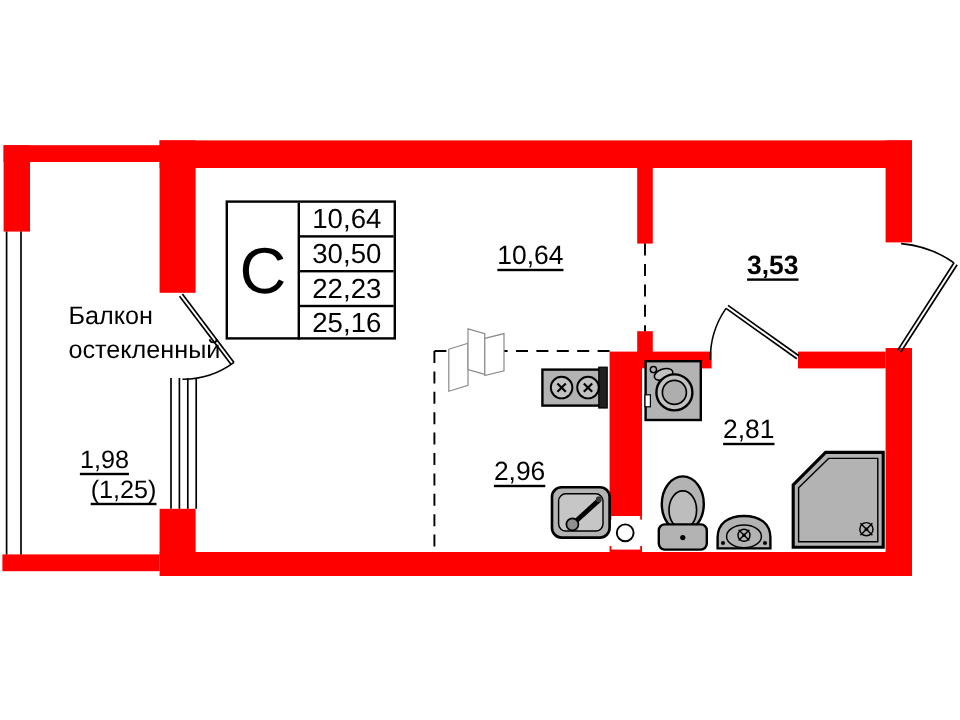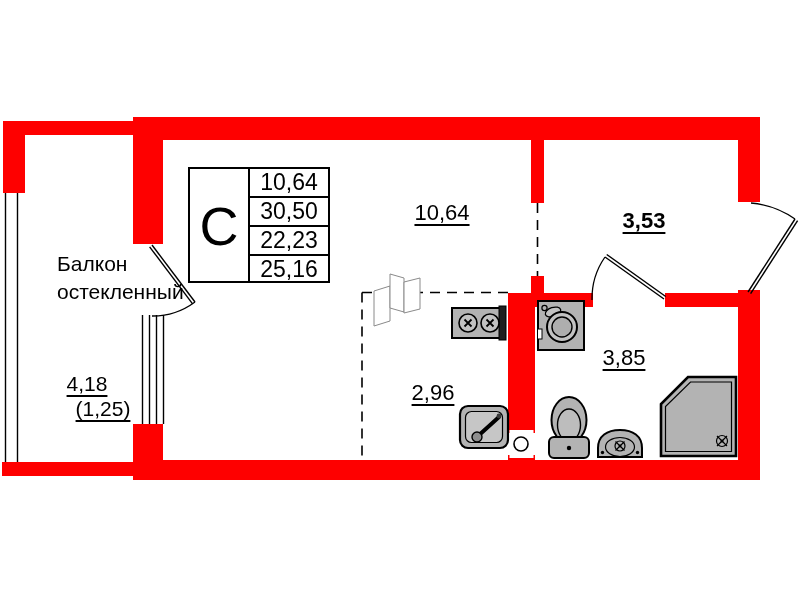--- a/index.html
+++ b/index.html
@@ -160,22 +160,22 @@
     <div class="type">С</div>
     <div class="val">10,64</div>
     <div class="val">30,50</div>
     <div class="val">22,23</div>
     <div class="val last">25,16</div>
   </div>
 
   <div class="lbl" style="left:398px; top:201px; width:88px;">10,64</div>
   <div class="lbl" style="left:606px; top:209px; width:76px;font-weight:bold;">3,53</div>
   <div class="lbl" style="left:395px; top:381px; width:76px;">2,96</div>
-  <div class="lbl" style="left:585px; top:346px; width:78px;">3,85</div>
+  <div class="lbl" style="left:585px; top:346px; width:78px;">2,81</div>
 
   <div class="balcony-text">
     <div>Балкон</div>
     <div>остекленный</div>
   </div>
-  <div class="lbl" style="left:48px; top:372px; width:78px; font-size:21px;">4,18</div>
+  <div class="lbl" style="left:48px; top:372px; width:78px; font-size:21px;">1,98</div>
   <div class="lbl" style="left:58px; top:397px; width:90px; font-size:21px;">(1,25)</div>
 
 </div>
 
 </body></html>

